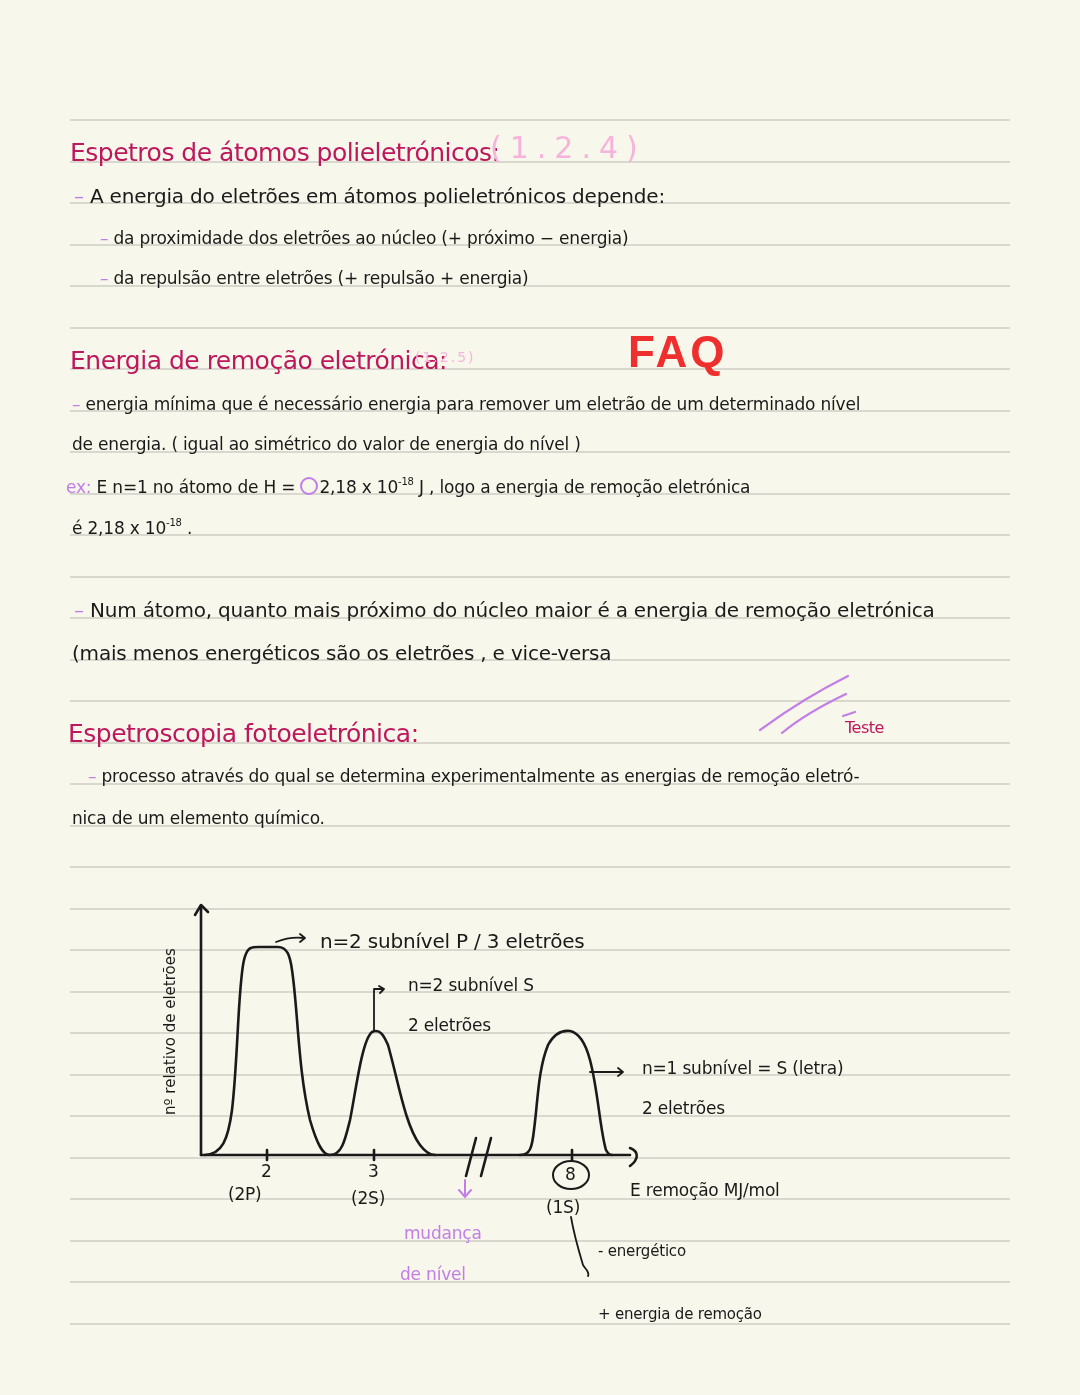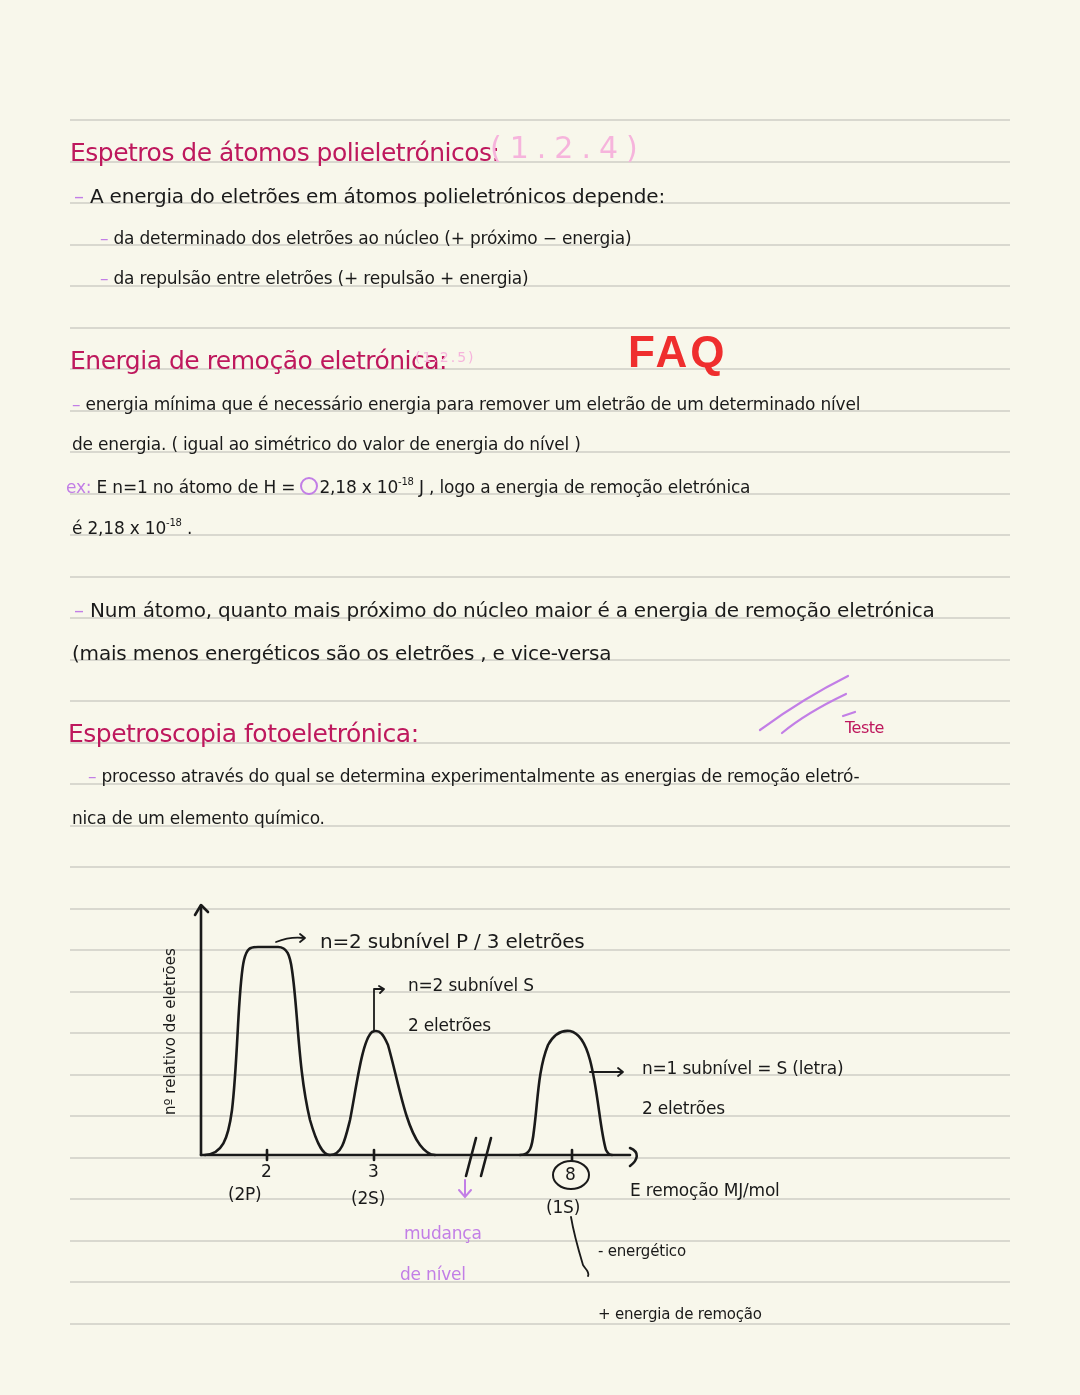--- a/index.html
+++ b/index.html
@@ -79,21 +79,21 @@
     <div class="rule" style="top: 1323px; background: rgb(217, 216, 207);"></div>
   </div>
 
 <div class="t h" style="left:70px; top:140px;">Espetros de átomos polieletrónicos:</div>
 <div class="t pink" style="left:490px; top:133px;">(1.2.4)</div>
 
 <div class="t body lg" style="left:74px; top:186px;">
   <span class="dash">– </span><span>A energia do eletrões em átomos polieletrónicos depende:</span>
 </div>
 <div class="t body" style="left:100px; top:230px;">
-  <span class="dash">– </span><span>da determinado dos eletrões ao núcleo (+ próximo − energia)</span>
+  <span class="dash">– </span><span>da proximidade dos eletrões ao núcleo (+ próximo − energia)</span>
 </div>
 <div class="t body" style="left:100px; top:270px;">
   <span class="dash">– </span><span>da repulsão entre eletrões (+ repulsão + energia)</span>
 </div>
 
 <div class="t h" style="left:70px; top:348px;">Energia de remoção eletrónica:</div>
 <div class="t pink small" style="left:415px; top:350px;">(1.2.5)</div>
 <div class="t faq" style="left:628px; top:330px;">FAQ</div>
 
 <div class="t body" style="left:72px; top:396px;">

